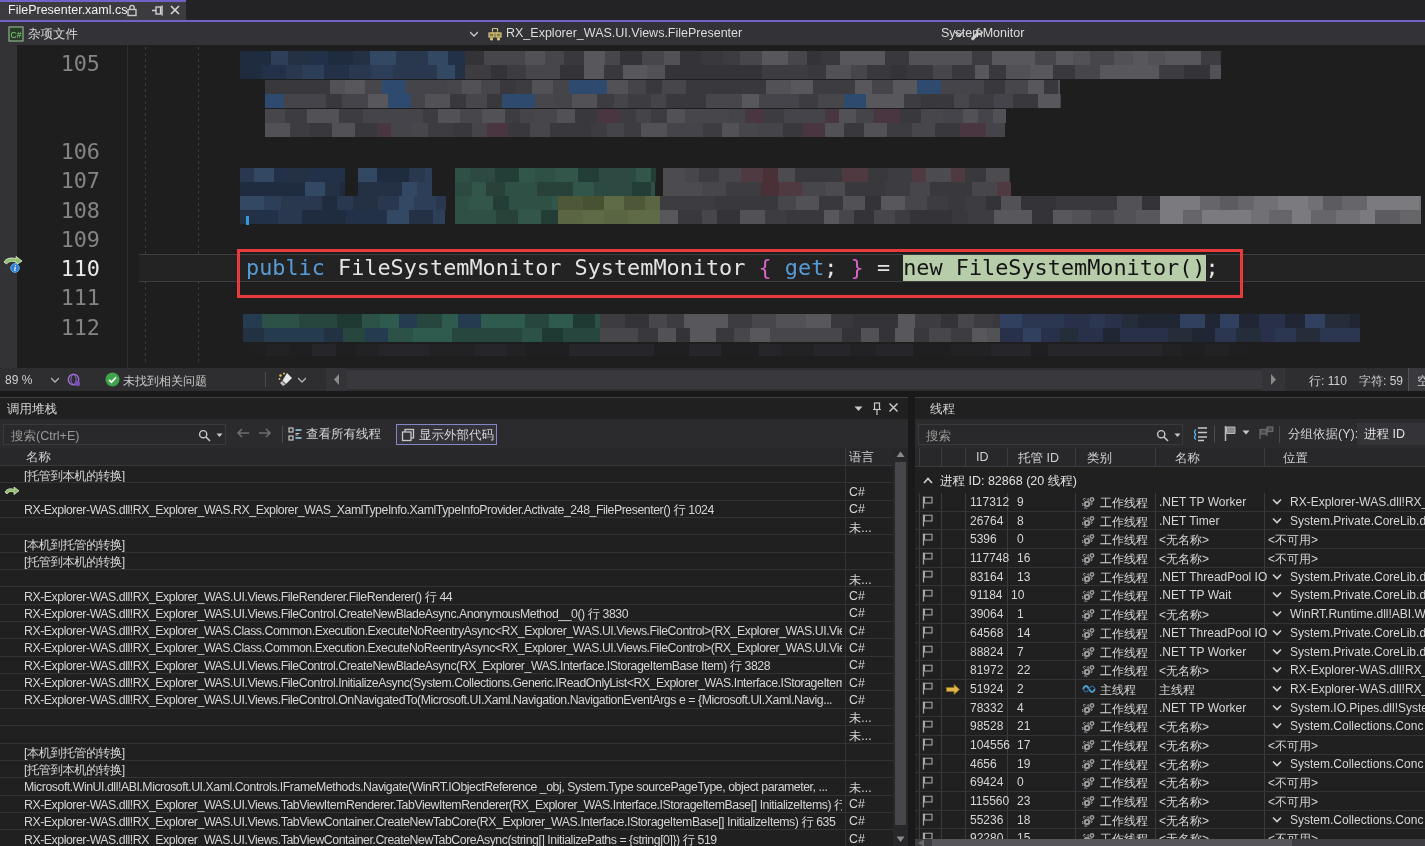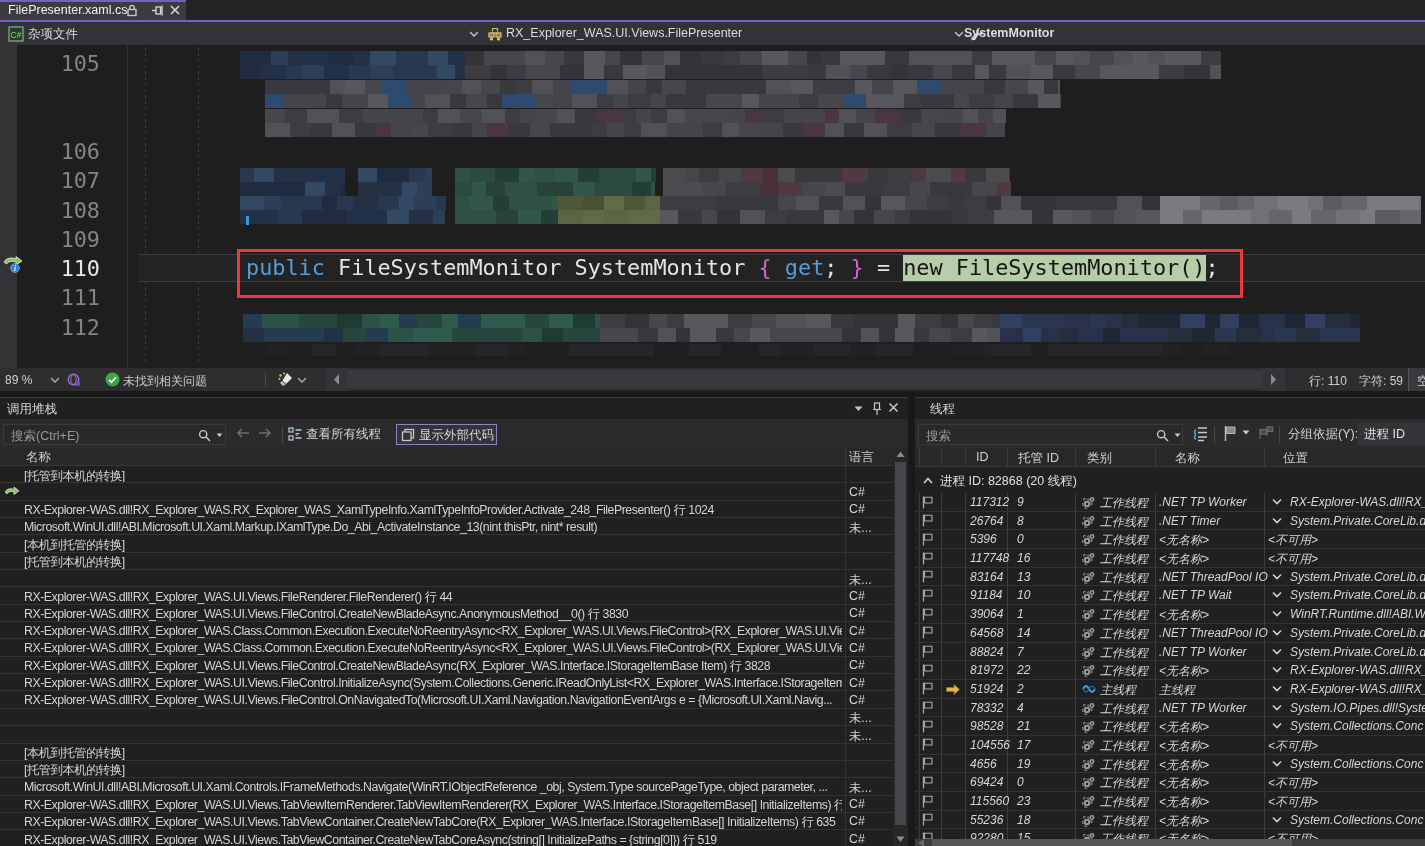--- a/index.html
+++ b/index.html
@@ -75,21 +75,21 @@
 
   
   #threads { left:915px; top:397px; width:510px; height:449px; background:#202021; border-top:1px solid #3f3f46; overflow:hidden; }
   #th-toolbar { position:absolute; left:0; top:21px; width:510px; height:29px; background:#2b2b2e; }
   #th-combo { position:absolute; left:442px; top:4px; width:70px; height:22px; background:#333338; }
   #th-combo span { position:absolute; left:7px; top:3px; color:#e0e0e0; font-size:12.5px; white-space:nowrap; }
   #th-header { position:absolute; left:0; top:50px; width:510px; height:19px; background:#28282b; border-bottom:1px solid #38383c; }
   #th-group { position:absolute; left:0; top:69px; width:510px; height:26px; }
   #th-group span { position:absolute; left:25px; top:6px; color:#e0e0e0; font-size:12.5px; white-space:nowrap; }
   #th-rows { position:absolute; left:0; top:95px; width:510px; height:354px; }
-  .th-row { position:relative; width:510px; height:18.7px; border-bottom:1px solid #333337; overflow:hidden;font-style:italic; }
+  .th-row { position:relative; width:510px; height:18.7px; border-bottom:1px solid #333337; overflow:hidden; }
   .th-row .cell { position:absolute; top:2px; font-size:12px; color:#d6d6d6; white-space:nowrap; }
   #th-hscroll { position:absolute; left:0; top:441px; width:510px; height:8px; background:#3e3e42; }
   #th-hscroll .thumb { position:absolute; left:17px; top:0px; width:360px; height:8px; background:#55555a; }
 
   .mosaic-tile { position:absolute; }
   svg { display:block; }
 </style>
 </head>
 <body>
 
@@ -148,21 +148,21 @@
     <span class="abs" style="left:955px;top:9px;">
       <svg width="8" height="6" viewBox="0 0 8 6">
           <path d="M0 1 L4 5 L8 1" fill="none" stroke="#c8c8c8" stroke-width="1.3"></path>
         </svg>
     </span>
     <span class="abs" style="left:969px;top:4px;">
       <svg width="16" height="16" viewBox="0 0 16 16">
           <path d="M11.2 2.2 a3.4 3.4 0 0 0-3.9 4.5 L2.6 11.4 a1.6 1.6 0 0 0 2.3 2.3 L9.6 9 a3.4 3.4 0 0 0 4.4-4.1 L11.6 7.3 L9 6.6 L8.6 4.4 Z" fill="#c8c8c8"></path>
         </svg>
     </span>
-    <span class="nav-text" style="left:964px;font-weight:bold;">SystemMonitor</span>
+    <span class="nav-text" style="left:941px;">SystemMonitor</span>
   </div>
 
   <div id="editor" class="abs">
     <div id="glyph-margin" class="abs"></div>
     <div id="gutter-border" class="abs"></div>
     <div class="abs indent-guide" style="left:145px;"></div>
     <div class="abs indent-guide" style="left:198px;"></div>
 
     <div id="line-numbers">
         <div class="line-number" style="top: 5px;">105</div>
@@ -965,21 +965,20 @@
           </span>
           <span class="lang-line"></span>
           <span class="frame-lang">C#</span>
         </div>
         <div class="cs-row">
           <span class="frame-name">RX-Explorer-WAS.dll!RX_Explorer_WAS.RX_Explorer_WAS_XamlTypeInfo.XamlTypeInfoProvider.Activate_248_FilePresenter() 行 1024</span>
           <span class="lang-line"></span>
           <span class="frame-lang">C#</span>
         </div>
         <div class="cs-row">
-          <span class="frame-name">Microsoft.WinUI.dll!ABI.Microsoft.UI.Xaml.Markup.IXamlType.Do_Abi_ActivateInstance_13(nint thisPtr, nint* result)</span>
           <span class="lang-line"></span>
           <span class="frame-lang">未...</span>
         </div>
         <div class="cs-row">
           <span class="frame-name">[本机到托管的转换]</span>
           <span class="lang-line"></span>
           <span class="frame-lang"></span>
         </div>
         <div class="cs-row">
           <span class="frame-name">[托管到本机的转换]</span>
@@ -1340,21 +1339,21 @@
           <span class="grid-vline" style="left: 160px; top: 0px; height: 100%;"></span>
           <span class="grid-vline" style="left: 240px; top: 0px; height: 100%;"></span>
           <span class="grid-vline" style="left: 349px; top: 0px; height: 100%;"></span>
           <span class="abs" style="left: 7px; top: 2.5px;">
             <svg width="11" height="13" viewBox="0 0 11 13">
               <path d="M1.5 0.5 V12.5" stroke="#a8a8a8" stroke-width="1.3"></path>
               <path d="M2.5 1.2 H10 V7 H2.5 Z" fill="none" stroke="#a8a8a8" stroke-width="1.1"></path>
             </svg>
           </span>
           <span class="cell" style="left: 55px;">91184</span>
-          <span class="cell" style="left: 102px;">10</span>
+          <span class="cell" style="left: 96px;">10</span>
           <span class="abs" style="left: 167px; top: 3px;">
             <svg width="14" height="13" viewBox="0 0 14 13">
               <g fill="#9a9a9e">
                 <circle cx="5" cy="8" r="3.2"></circle>
                 <circle cx="5" cy="8" r="1.2" fill="#202021"></circle>
                 <path d="M5 3.9 l1 -1.4 1.2 1 -0.6 1.6 M8.2 7 l1.6 -0.4 0.4 1.5 -1.5 0.7 M5 12.1 l-1 1.4 -1.2 -1 0.6 -1.6 M1.8 9 l-1.6 0.4 -0.4 -1.5 1.5 -0.7 M2.6 4.6 l-1.4 -1 0.8 -1.3 1.6 0.5" stroke="#9a9a9e" stroke-width="1" fill="none"></path>
                 <circle cx="10" cy="3.5" r="2.4"></circle>
                 <circle cx="10" cy="3.5" r="0.9" fill="#202021"></circle>
               </g>
             </svg>

